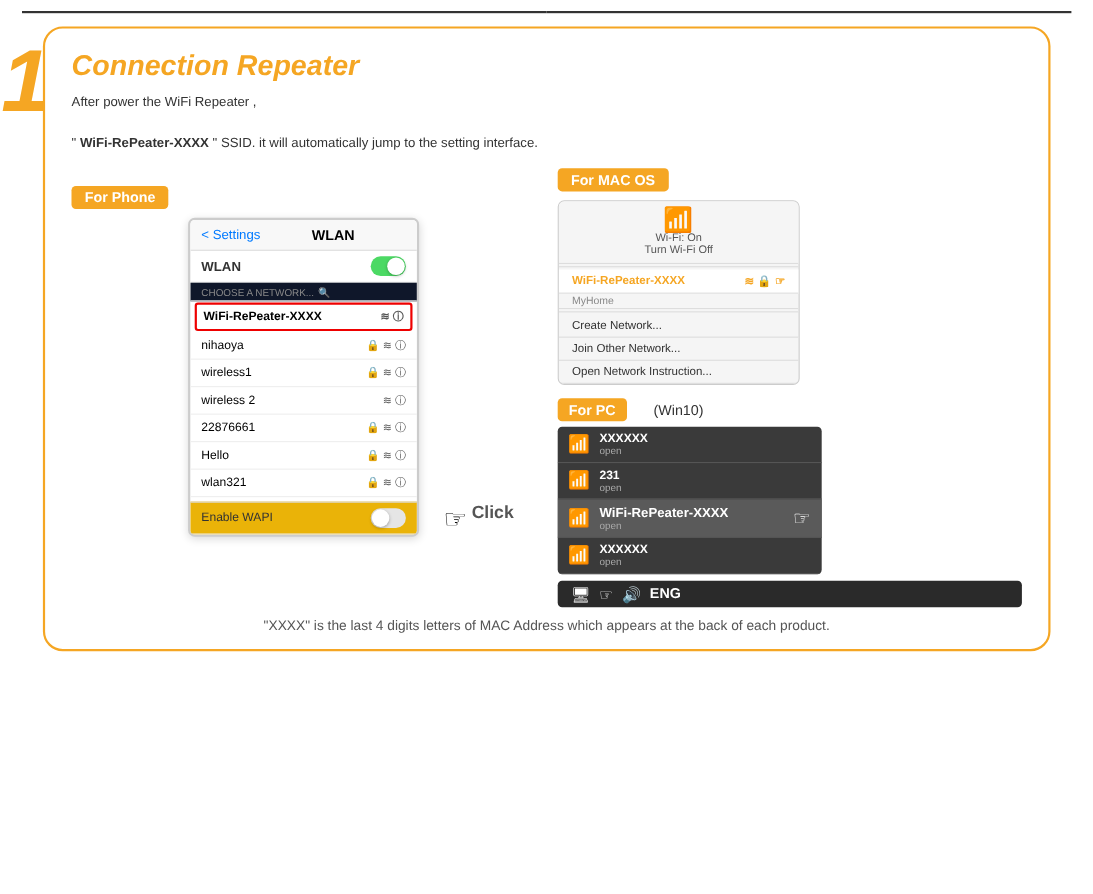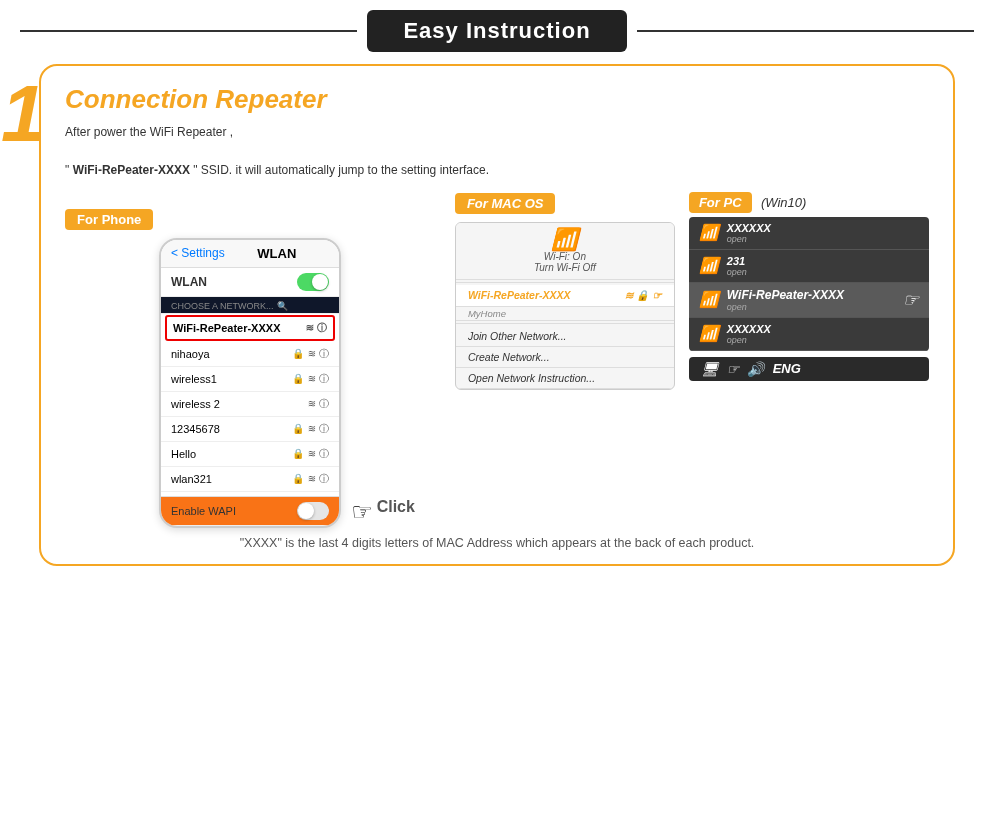--- a/index.html
+++ b/index.html
@@ -95,23 +95,22 @@
       align-items: flex-start;
     }
 
     .col-left {
       flex: 1;
       margin-top: 16px;
     }
     .col-right {
       flex: 1;
       display: flex;
-      flex-direction: row;
+      flex-direction: column;
       gap: 14px;
-      font-style: italic;
     }
 
     
     .section-label {
       display: inline-block;
       background: #f5a623;
       color: #fff;
       font-weight: bold;
       font-size: 13px;
       padding: 3px 12px;
@@ -124,29 +123,29 @@
       font-weight: bold;
       font-size: 13px;
       padding: 3px 10px;
       border-radius: 4px;
       display: inline;
     }
     .section-label-pc-suffix {
       color: #333;
       font-size: 13px;
       font-weight: normal;
-      margin-left: 5px;
+      margin-left: 20px;
     }
 
     
     .phone-mockup {
       background: #fff;
       border: 2px solid #ccc;
-      border-radius: 18px;
-      width: 182px;
+      border-radius: 6px;
+      width: 210px;
       margin: 0 auto;
       overflow: hidden;
       box-shadow: 0 2px 8px rgba(0,0,0,0.15);
     }
     .phone-header {
       background: #f8f8f8;
       border-bottom: 1px solid #ddd;
       padding: 6px 10px;
       display: flex;
       align-items: center;
@@ -361,21 +360,20 @@
       margin-top: 10px;
     }
   </style>
 </head>
 <body>
 
 <div class="page-wrapper">
 
   <div class="header-section">
     <div class="header-line"></div>
-    <div class="header-badge">Easy Instruction</div>
     <div class="header-line"></div>
   </div>
 
   <div style="width:96%; position:relative; display:flex; align-items:flex-start;">
     <div class="step-number">1</div>
     <div class="main-card">
 
       <div class="step-title">Connection Repeater</div>
 
       <div class="step-desc">
@@ -418,33 +416,33 @@
             </div>
             <div class="phone-network-row">
               <span>wireless1</span>
               <span class="phone-network-icons">🔒 ≋ ⓘ</span>
             </div>
             <div class="phone-network-row">
               <span>wireless 2</span>
               <span class="phone-network-icons">≋ ⓘ</span>
             </div>
             <div class="phone-network-row">
-              <span>12345678</span>
+              <span>22876661</span>
               <span class="phone-network-icons">🔒 ≋ ⓘ</span>
             </div>
             <div class="phone-network-row">
               <span>Hello</span>
               <span class="phone-network-icons">🔒 ≋ ⓘ</span>
             </div>
             <div class="phone-network-row">
               <span>wlan321</span>
               <span class="phone-network-icons">🔒 ≋ ⓘ</span>
             </div>
 
-            <div class="phone-row" style="background:#f97316; border-top:1px solid #ddd; margin-top:4px;">
+            <div class="phone-row" style="background:#eab308; border-top:1px solid #ddd; margin-top:4px;">
               <span>Enable WAPI</span>
               <div class="toggle-off"></div>
             </div>
           </div>
 
           
           <div style="display:flex; justify-content:flex-end; margin-top:-30px; margin-right:20px;">
             <span style="font-size:24px;">☞</span>
             <span style="font-size:16px; font-weight:bold; color:#555; margin-left:4px;text-align:center;">Click</span>
           </div>
@@ -460,22 +458,22 @@
                 <span class="mac-wifi-status">Wi-Fi: On</span>
                 <span class="mac-wifi-status" style="cursor:pointer;">Turn Wi-Fi Off</span>
               </div>
               <div class="mac-sep"></div>
               <div class="mac-panel-row selected-network">
                 <span>WiFi-RePeater-XXXX</span>
                 <span>≋ 🔒 ☞</span>
               </div>
               <div class="mac-panel-row sub">MyHome</div>
               <div class="mac-sep"></div>
+              <div class="mac-panel-row">Create Network...</div>
               <div class="mac-panel-row">Join Other Network...</div>
-              <div class="mac-panel-row">Create Network...</div>
               <div class="mac-panel-row">Open Network Instruction...</div>
             </div>
           </div>
 
           <div>
             <div style="margin-bottom:6px;">
               <span class="section-label-pc">For PC</span>
               <span class="section-label-pc-suffix">(Win10)</span>
             </div>
             <div class="pc-panel">

